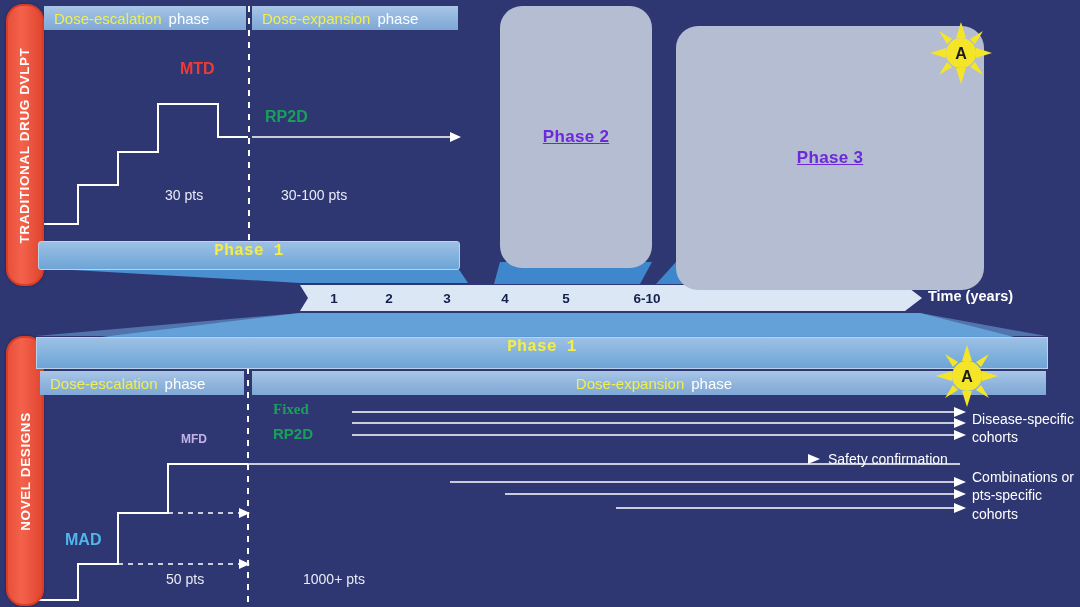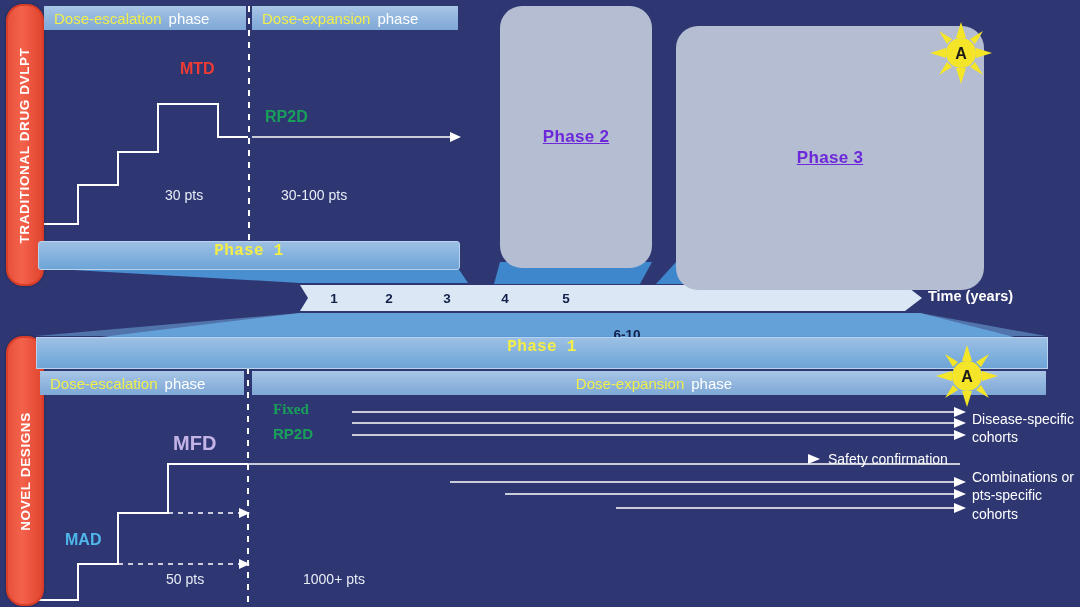--- a/index.html
+++ b/index.html
@@ -43,21 +43,21 @@
   #timeline{position:absolute;left:300px;top:285px;width:620px;height:26px;}
   .tick{position:absolute;top:0;height:26px;display:flex;align-items:center;
         justify-content:center;color:#12204a;font-size:13.5px;font-weight:bold;}
   #time-label{position:absolute;left:928px;top:288px;color:#fff;
               font-size:14.5px;font-weight:bold;}
 
   
   .txt{position:absolute;white-space:nowrap;}
   .mtd{color:#ef3b34;font-weight:bold;font-size:16px;}
   .rp2d{color:#18a05a;font-weight:bold;font-size:16px;}
-  .mfd{color:#c3b3e6;font-weight:bold;font-size:20px;}
+  .mfd{color:#c3b3e6;font-weight:bold;font-size:12px;margin-left:8px;}
   .mad{color:#4fb8ea;font-weight:bold;font-size:16px;}
   .fixed{color:#18a05a;font-weight:bold;font-size:15px;}
   .pts{color:#e8ecf5;font-size:14px;}
   .cohort{color:#fff;font-size:14px;line-height:16.5px;}
 
   
   .sun{position:absolute;width:62px;height:62px;}
 </style>
 </head>
 <body>
@@ -168,21 +168,21 @@
     <circle cx="31" cy="31" r="15" fill="#f5e529"></circle>
     <text x="31" y="37" text-anchor="middle" font-size="16" font-weight="bold" fill="#1a1a1a" font-family="Liberation Sans, sans-serif">A</text>
   </svg>
 
   <div id="timeline">
     <div class="tick" style="left:8px;width:52px;">1</div>
     <div class="tick" style="left:60px;width:58px;">2</div>
     <div class="tick" style="left:118px;width:58px;">3</div>
     <div class="tick" style="left:176px;width:58px;">4</div>
     <div class="tick" style="left:234px;width:64px;">5</div>
-    <div class="tick" style="left:288px;width:78px;margin-top:36px;">6-10</div>
+    <div class="tick" style="left:308px;width:78px;">6-10</div>
   </div>
   <div id="time-label">Time (years)</div>
 
   <div class="ribbon" style="left:36px;top:337px;width:1010px;height:30px;">
     <b>Phase 1</b>
   </div>
 
   <div class="phasebar" style="left:40px;top:371px;width:204px;">
     <div class="pb-pad">
       <span class="t1">Dose-escalation</span>

